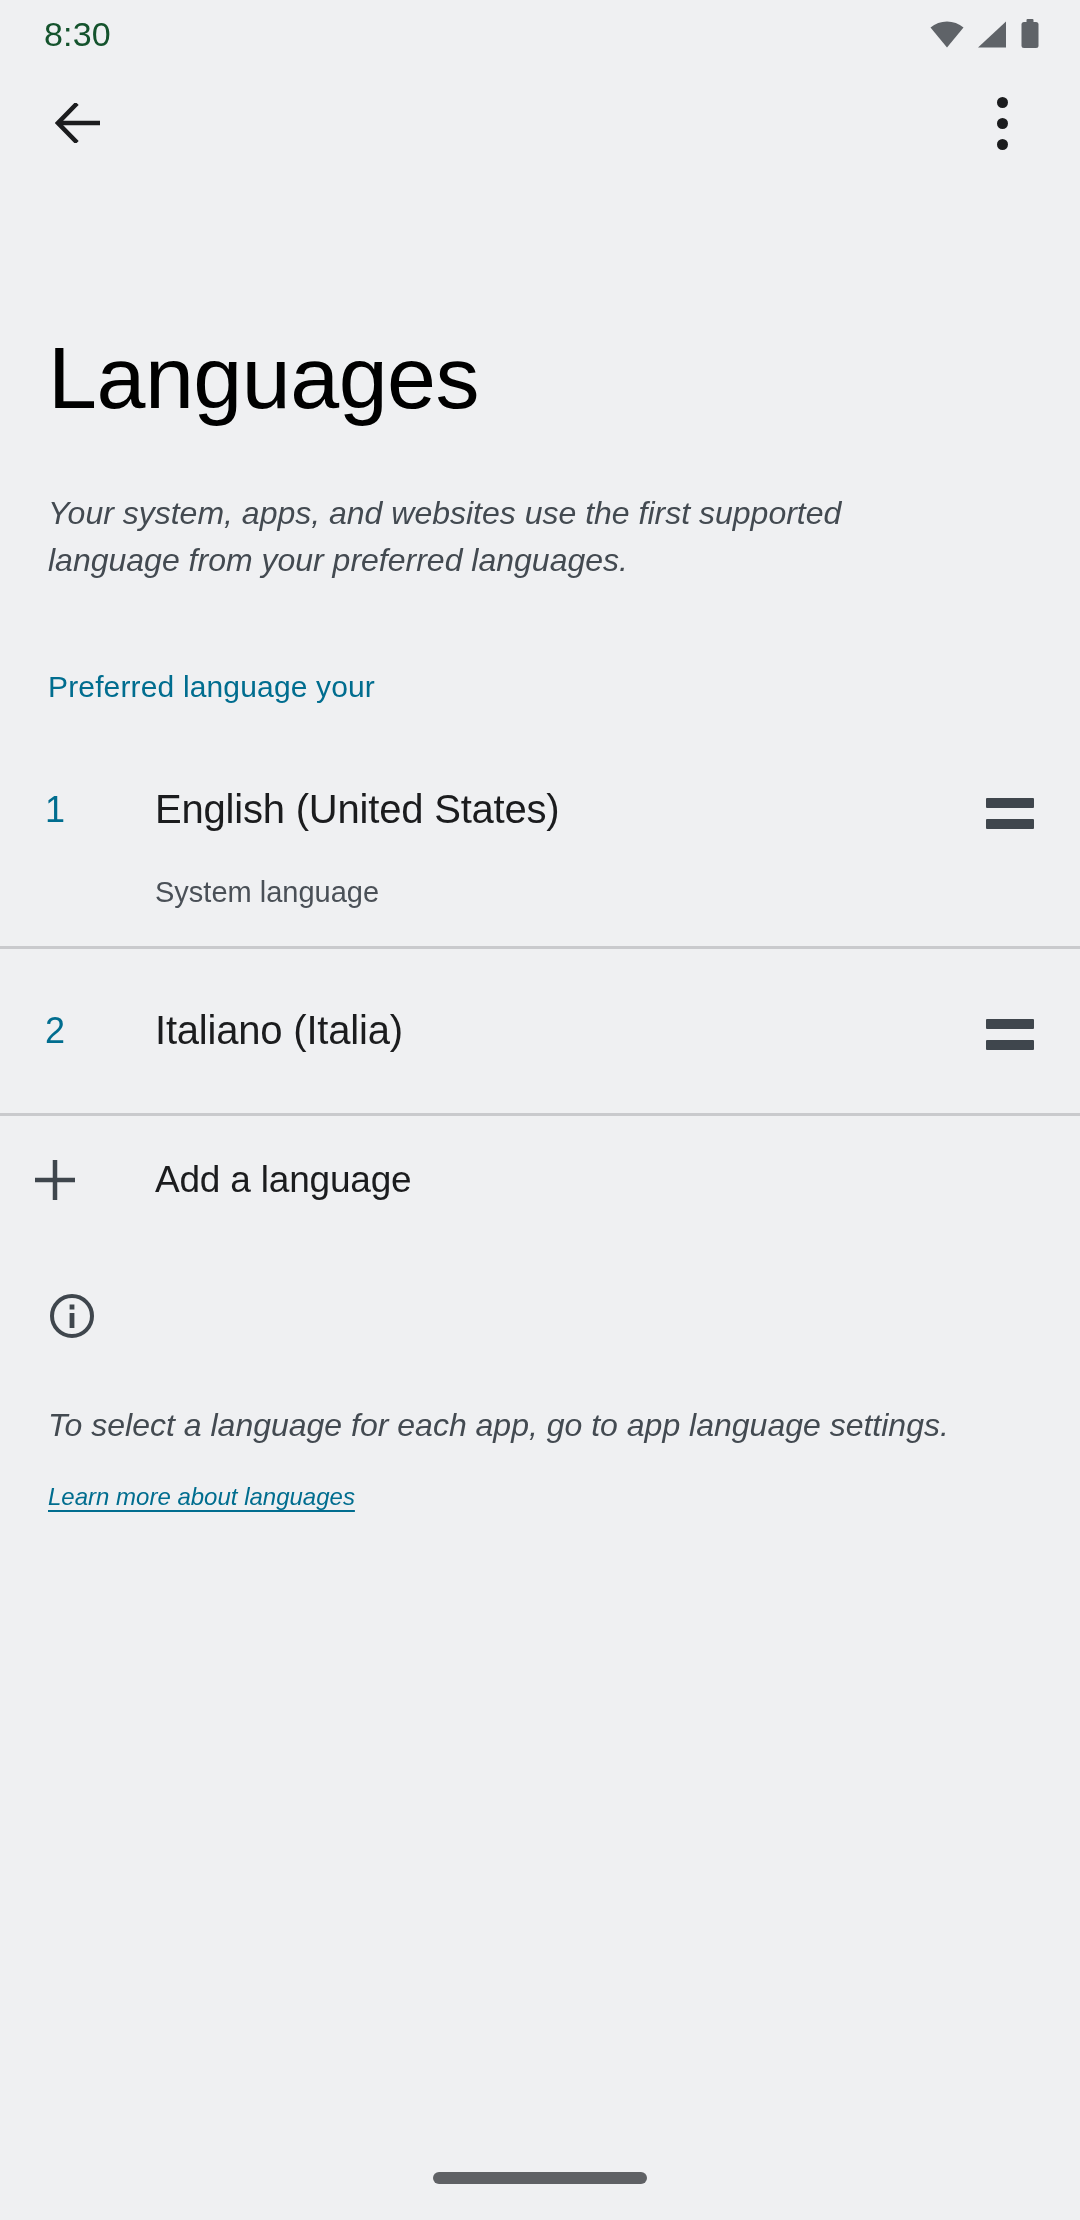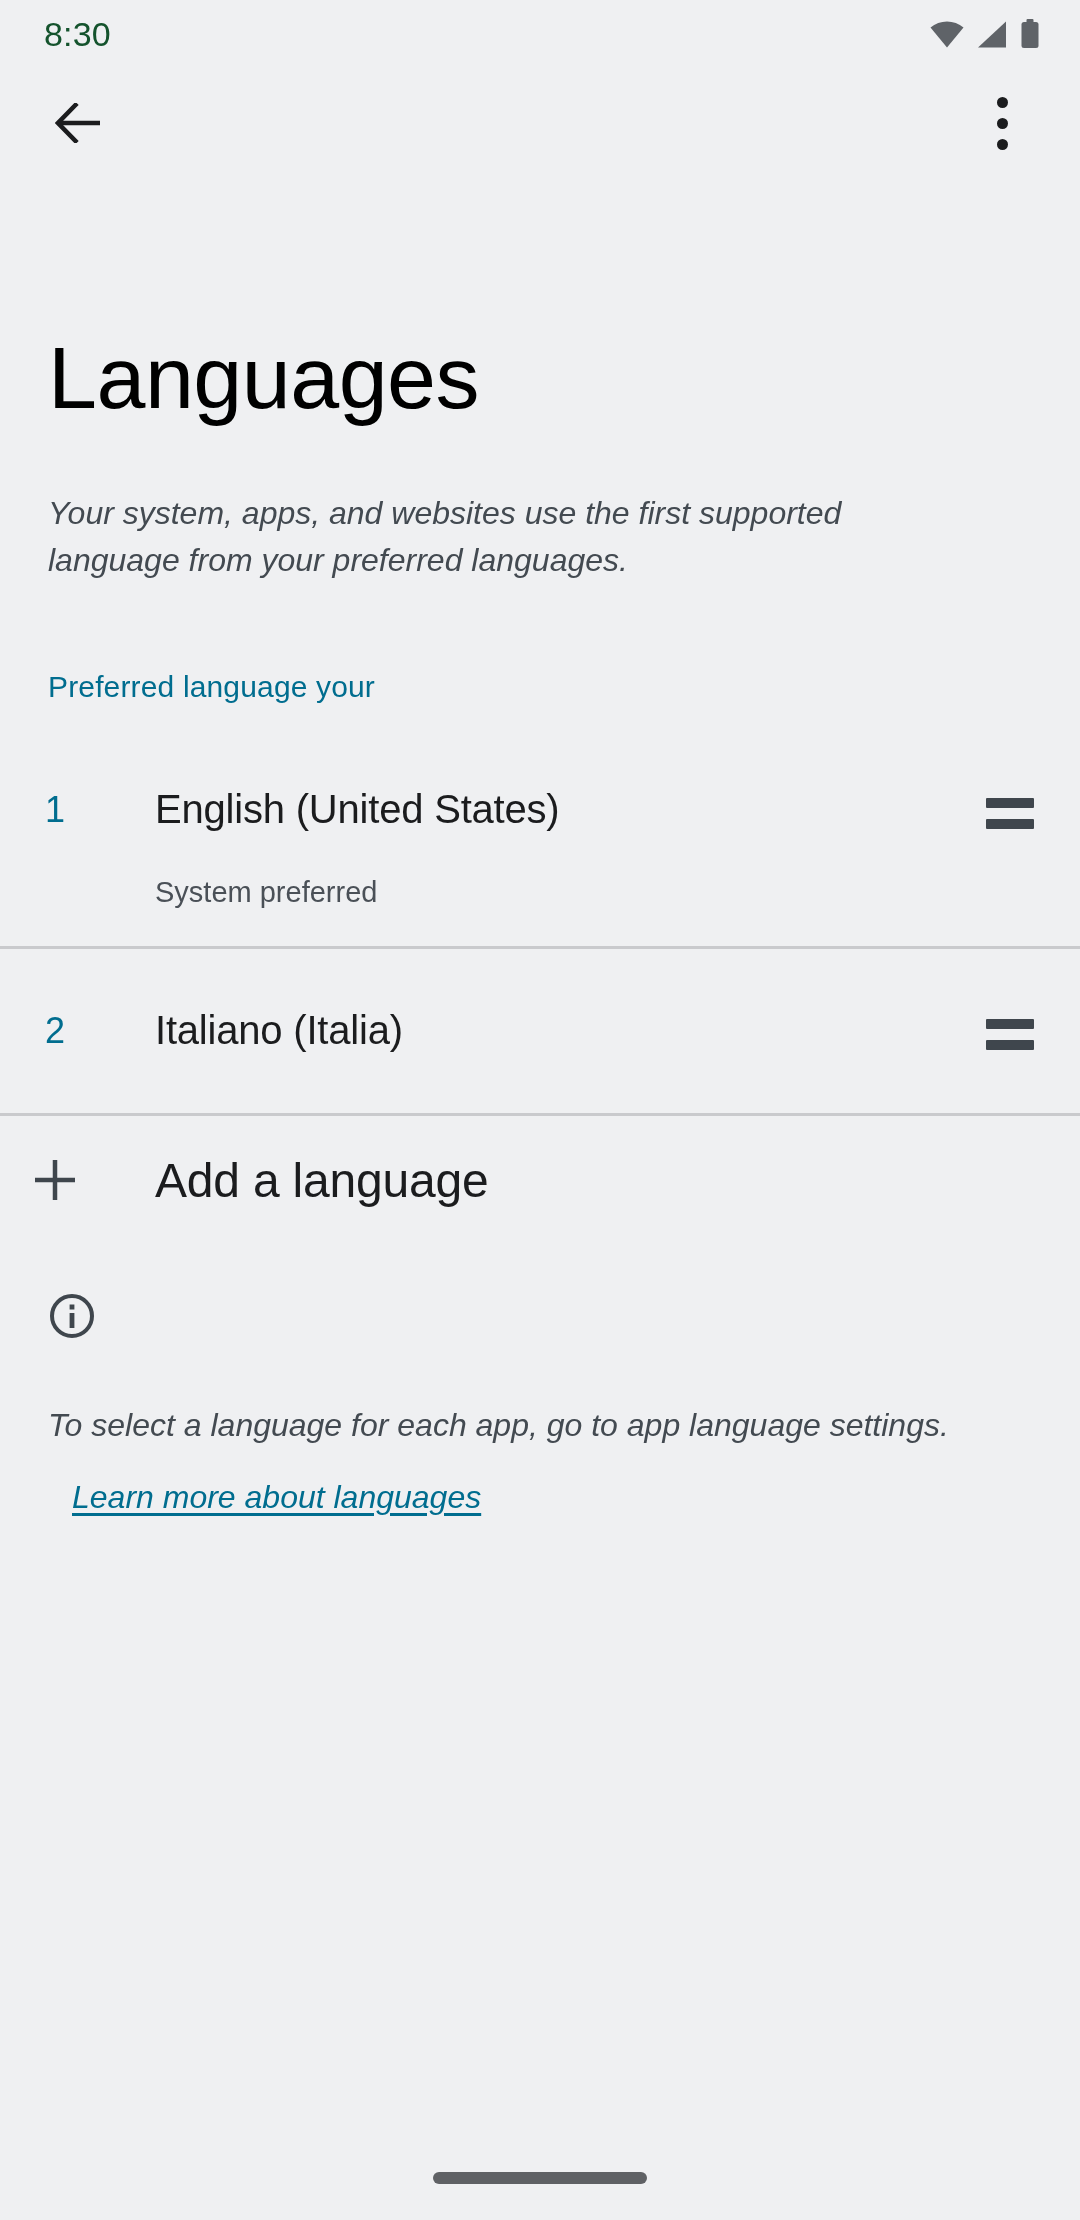--- a/index.html
+++ b/index.html
@@ -159,43 +159,43 @@
     padding: 22px 0 22px 0;
   }
   .add-icon-wrap {
     width: 110px;
     flex: 0 0 110px;
     display: flex;
     justify-content: center;
     align-items: center;
   }
   .add-label {
-    font-size: 48px;
+    font-size: 37px;
     color: #1b1c1e;
     padding-left: 45px;
     letter-spacing: -0.2px;
   }
 
   
   .footer-area { padding: 48px 0 0 0; font-style: italic; }
   .info-icon-wrap { padding-left: 48px; }
   .footer-text {
     font-size: 32px;
     line-height: 47px;
     color: #434a51;
     padding: 58px 52px 0 48px;
   }
   .footer-link {
     display: inline-block;
-    font-size: 32px;
+    font-size: 24px;
     line-height: 44px;
     color: #006d8f;
     text-decoration: underline;
     text-underline-offset: 5px;
-    margin: 26px 0 0 72px;
+    margin: 26px 0 0 48px;
     cursor: pointer;
   }
 
   
   .nav-bar {
     position: absolute;
     left: 0; right: 0; bottom: 0;
     height: 84px;
     display: flex;
     align-items: center;
@@ -256,21 +256,21 @@
 <p class="intro">Your system, apps, and websites use the first supported language from your preferred languages.</p>
 
 <div class="section-header">Preferred language your</div>
 
 <div class="lang-list">
 
   <div class="lang-row r1">
     <div class="lang-order">1</div>
     <div class="lang-texts">
       <div class="lang-name">English (United States)</div>
-      <div class="lang-sub">System preferred</div>
+      <div class="lang-sub">System language</div>
     </div>
     <div class="drag-handle">
       <i></i>
         <i></i>
     </div>
   </div>
 
   <div class="divider"></div>
 
   <div class="lang-row r2">

